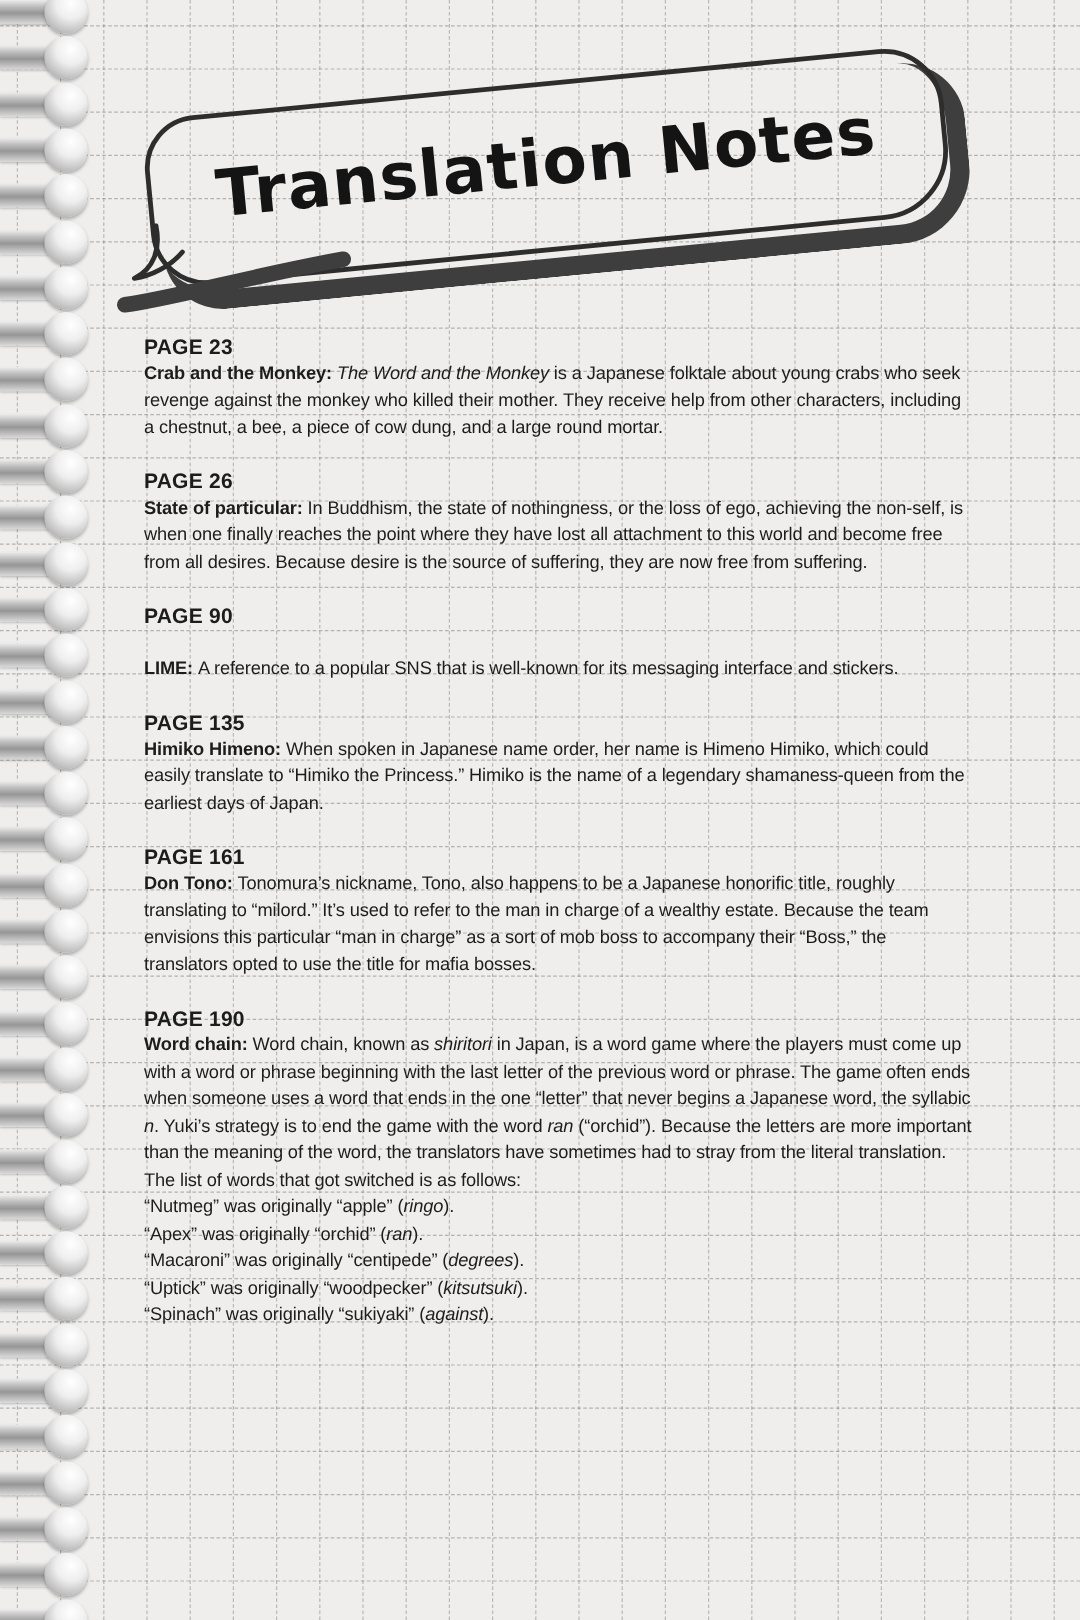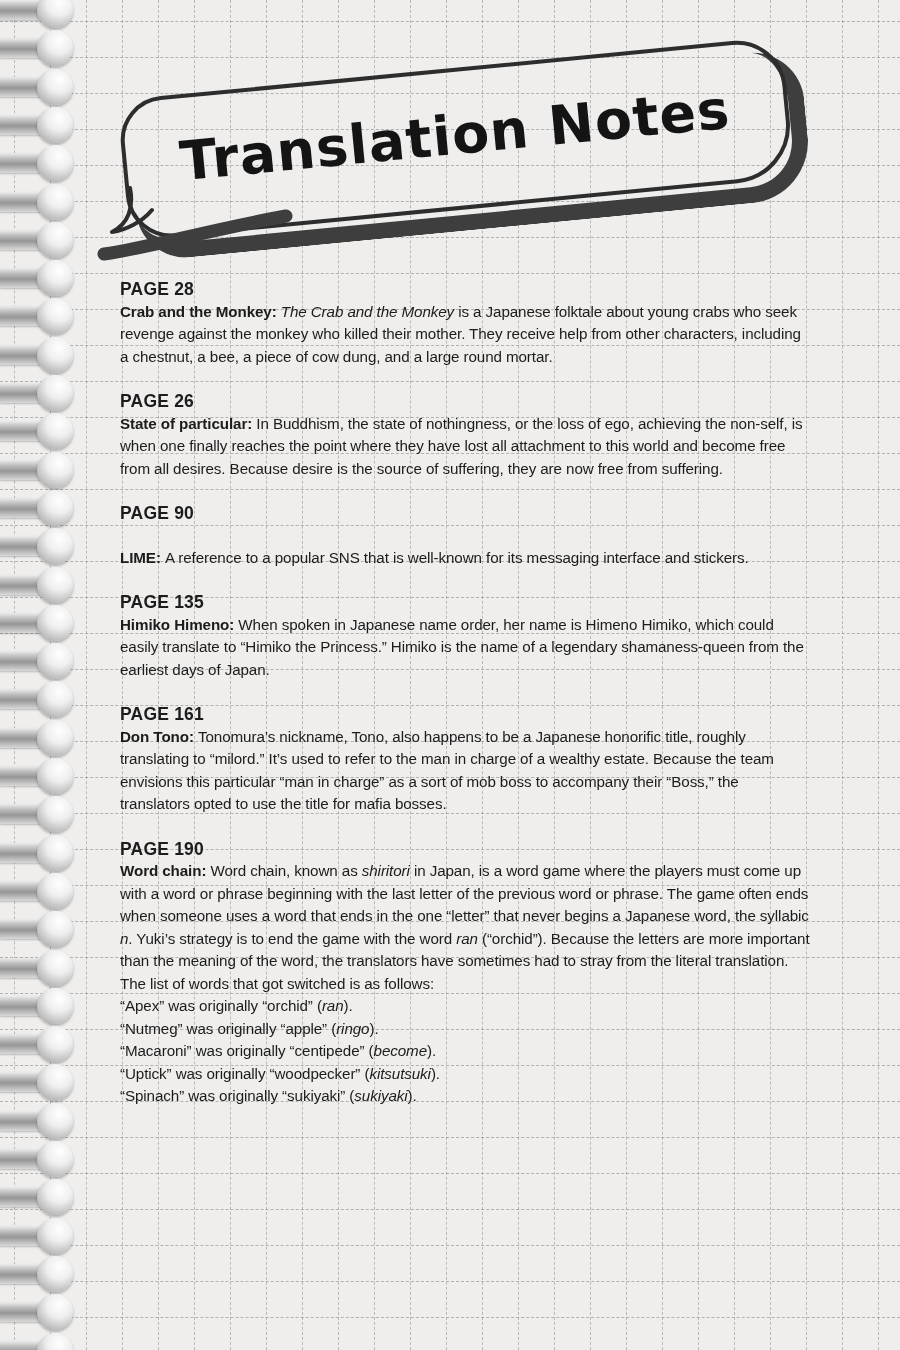--- a/index.html
+++ b/index.html
@@ -156,22 +156,22 @@
 <div class="bubble-shadow"></div>
 <div class="bubble-outline"></div>
 <svg class="bubble-tail" width="200" height="82" viewBox="0 0 200 82">
   <path d="M 8,68 C 52,62 112,44 190,30" fill="none" stroke="#3e3e3e" stroke-width="13" stroke-linecap="round"></path>
   <path d="M 34,2 C 38,22 32,38 16,46 C 30,44 46,36 56,24" fill="none" stroke="#2d2d2d" stroke-width="4" stroke-linecap="round" stroke-linejoin="round"></path>
 </svg>
 <div class="bubble-title">Translation Notes</div>
 
 <div class="notes">
     <section class="note-section">
-      <div class="note-heading">PAGE 28</div>
-      <div class="note-body"><span class="run-bold">Crab and the Monkey: </span><span class="run-italic">The Crab and the Monkey</span><span class="run-normal"> is a Japanese folktale about young crabs who seek revenge against the monkey who killed their mother. They receive help from other characters, including a chestnut, a bee, a piece of cow dung, and a large round mortar.</span></div>
+      <div class="note-heading">PAGE 23</div>
+      <div class="note-body"><span class="run-bold">Crab and the Monkey: </span><span class="run-italic">The Word and the Monkey</span><span class="run-normal"> is a Japanese folktale about young crabs who seek revenge against the monkey who killed their mother. They receive help from other characters, including a chestnut, a bee, a piece of cow dung, and a large round mortar.</span></div>
     </section>
     <section class="note-section">
       <div class="note-heading">PAGE 26</div>
       <div class="note-body"><span class="run-bold">State of particular: </span><span class="run-normal">In Buddhism, the state of nothingness, or the loss of ego, achieving the non-self, is when one finally reaches the point where they have lost all attachment to this world and become free from all desires. Because desire is the source of suffering, they are now free from suffering.</span></div>
     </section>
     <section class="note-section">
       <div class="note-heading">PAGE 90</div>
     </section>
     <section class="note-section">
       <div class="note-body"><span class="run-bold">LIME: </span><span class="run-normal">A reference to a popular SNS that is well-known for its messaging interface and stickers.</span></div>
@@ -180,19 +180,19 @@
       <div class="note-heading">PAGE 135</div>
       <div class="note-body"><span class="run-bold">Himiko Himeno: </span><span class="run-normal">When spoken in Japanese name order, her name is Himeno Himiko, which could easily translate to “Himiko the Princess.” Himiko is the name of a legendary shamaness-queen from the earliest days of Japan.</span></div>
     </section>
     <section class="note-section">
       <div class="note-heading">PAGE 161</div>
       <div class="note-body"><span class="run-bold">Don Tono: </span><span class="run-normal">Tonomura’s nickname, Tono, also happens to be a Japanese honorific title, roughly translating to “milord.” It’s used to refer to the man in charge of a wealthy estate. Because the team envisions this particular “man in charge” as a sort of mob boss to accompany their “Boss,” the translators opted to use the title for mafia bosses.</span></div>
     </section>
     <section class="note-section">
       <div class="note-heading">PAGE 190</div>
       <div class="note-body"><span class="run-bold">Word chain: </span><span class="run-normal">Word chain, known as </span><span class="run-italic">shiritori</span><span class="run-normal"> in Japan, is a word game where the players must come up with a word or phrase beginning with the last letter of the previous word or phrase. The game often ends when someone uses a word that ends in the one “letter” that never begins a Japanese word, the syllabic </span><span class="run-italic">n</span><span class="run-normal">. Yuki’s strategy is to end the game with the word </span><span class="run-italic">ran</span><span class="run-normal"> (“orchid”). Because the letters are more important than the meaning of the word, the translators have sometimes had to stray from the literal translation. The list of words that got switched is as follows:</span></div>
+      <div class="note-line"><span class="run-normal">“Nutmeg” was originally “apple” (</span><span class="run-italic">ringo</span><span class="run-normal">).</span></div>
       <div class="note-line"><span class="run-normal">“Apex” was originally “orchid” (</span><span class="run-italic">ran</span><span class="run-normal">).</span></div>
-      <div class="note-line"><span class="run-normal">“Nutmeg” was originally “apple” (</span><span class="run-italic">ringo</span><span class="run-normal">).</span></div>
-      <div class="note-line"><span class="run-normal">“Macaroni” was originally “centipede” (</span><span class="run-italic">become</span><span class="run-normal">).</span></div>
+      <div class="note-line"><span class="run-normal">“Macaroni” was originally “centipede” (</span><span class="run-italic">degrees</span><span class="run-normal">).</span></div>
       <div class="note-line"><span class="run-normal">“Uptick” was originally “woodpecker” (</span><span class="run-italic">kitsutsuki</span><span class="run-normal">).</span></div>
-      <div class="note-line"><span class="run-normal">“Spinach” was originally “sukiyaki” (</span><span class="run-italic">sukiyaki</span><span class="run-normal">).</span></div>
+      <div class="note-line"><span class="run-normal">“Spinach” was originally “sukiyaki” (</span><span class="run-italic">against</span><span class="run-normal">).</span></div>
     </section>
   </div>
 
 </body></html>

